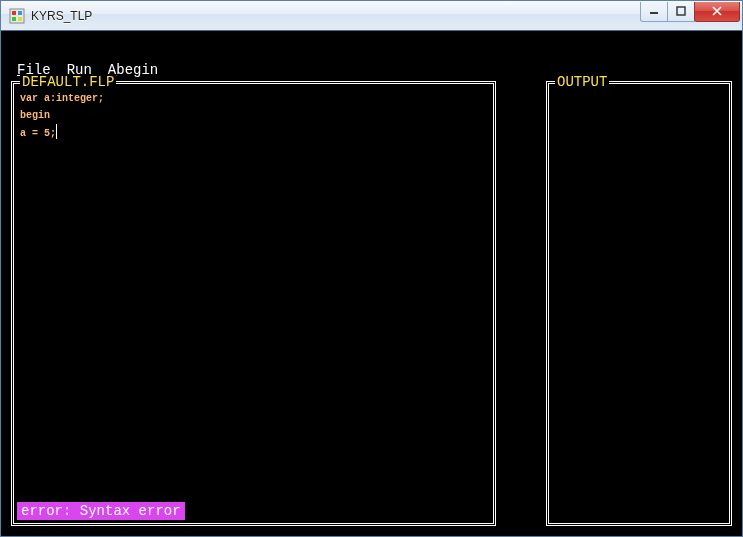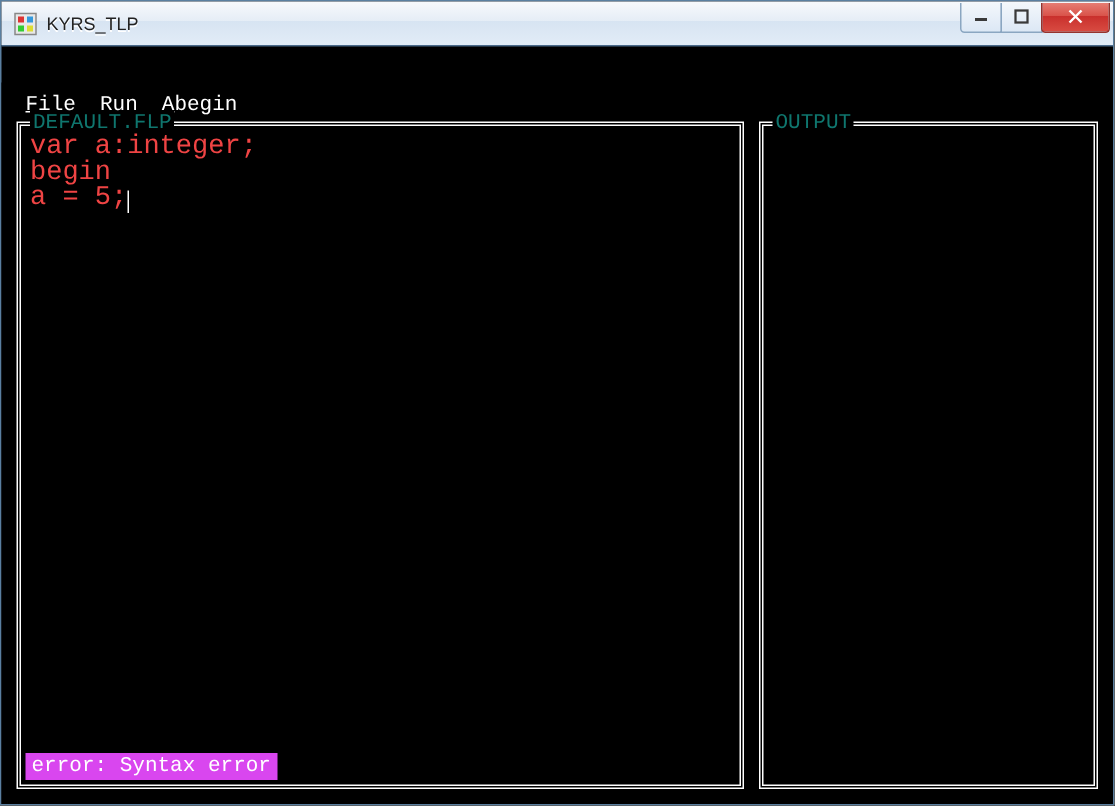--- a/index.html
+++ b/index.html
@@ -97,41 +97,42 @@
     bottom: 10px;
     display: flex;
     gap: 10px;
   }
   .panel {
     border: 3px double #fff;
     position: relative;
     flex-direction: column;
   }
   .panel-left { flex: 0 0 485px; display:flex; }
-  .panel-right { flex: 1; display:flex; }
+  .panel-right { flex: 1; display:flex;margin-left:40px; }
   .panel-title {
     position: absolute;
     top: -10px;
     left: 6px;
     background: #000;
     padding: 0 2px;
     font-family: "Courier New", monospace;
     font-size: 14px;
-    color: #0f766e;
+    color: #fde047;
     white-space: nowrap;
   }
   .editor {
     flex: 1;
     padding: 6px 6px 0 6px;
     font-family: "Courier New", monospace;
-    font-size: 18px;
-    color: #ef4444;
+    font-size: 10px;
+    color: #fdba74;
     white-space: pre;
     line-height: 17px;
     position: relative;
+    font-weight: bold;
   }
   .caret {
     display: inline-block;
     width: 1px;
     height: 15px;
     background: #fff;
     vertical-align: text-bottom;
     margin-left: 0;
   }
   .status {

